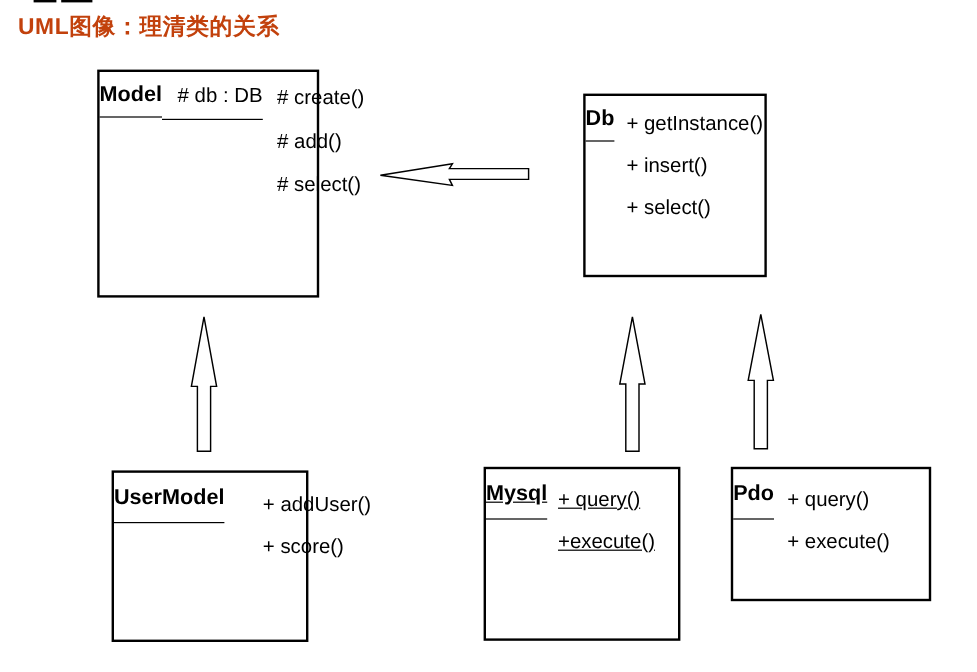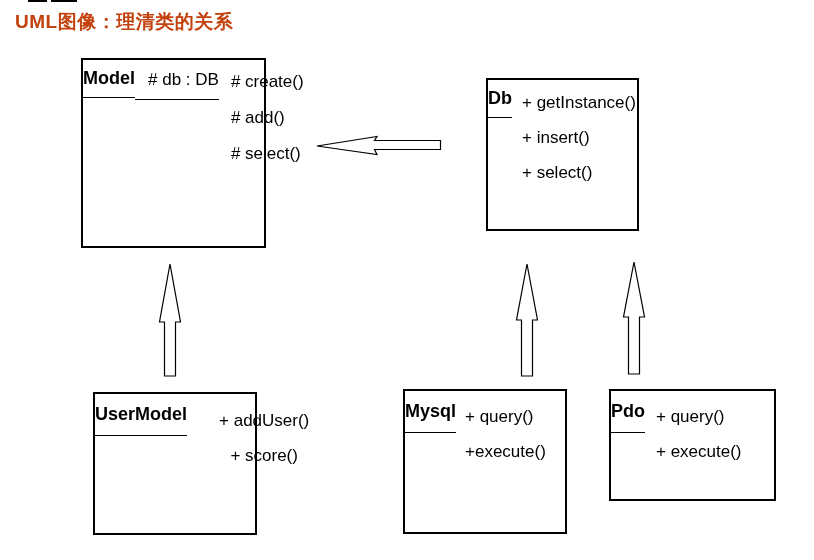--- a/index.html
+++ b/index.html
@@ -76,24 +76,24 @@
   
   .box-db { left: 486px; top: 78px; width: 153px; height: 153px; }
   .box-db .uml-class-name { height: 38px; }
   .box-db .uml-methods { padding: 5px 0 0 10px; }
   .box-db .uml-methods .uml-row { line-height: 35px; }
 
   
   .box-usermodel { left: 93px; top: 392px; width: 164px; height: 143px; gap: 19px; }
   .box-usermodel .uml-class-name { height: 42px; }
   .box-usermodel .uml-methods { padding: 9px 0 0 13px; }
-  .box-usermodel .uml-methods .uml-row { line-height: 35px; text-align: center; }
+  .box-usermodel .uml-methods .uml-row { line-height: 35px; }
 
   
-  .box-mysql { left: 403px; top: 389px; width: 164px; height: 145px; }
+  .box-mysql { left: 403px; top: 389px; width: 164px; height: 145px; text-decoration: underline; }
   .box-mysql .uml-class-name { height: 42px; }
   .box-mysql .uml-methods { padding: 8px 0 0 9px; }
   .box-mysql .uml-methods .uml-row { line-height: 35px; }
 
   
   .box-pdo { left: 609px; top: 389px; width: 167px; height: 112px; }
   .box-pdo .uml-class-name { height: 42px; }
   .box-pdo .uml-methods { padding: 8px 0 0 11px; }
   .box-pdo .uml-methods .uml-row { line-height: 35px; }
 

